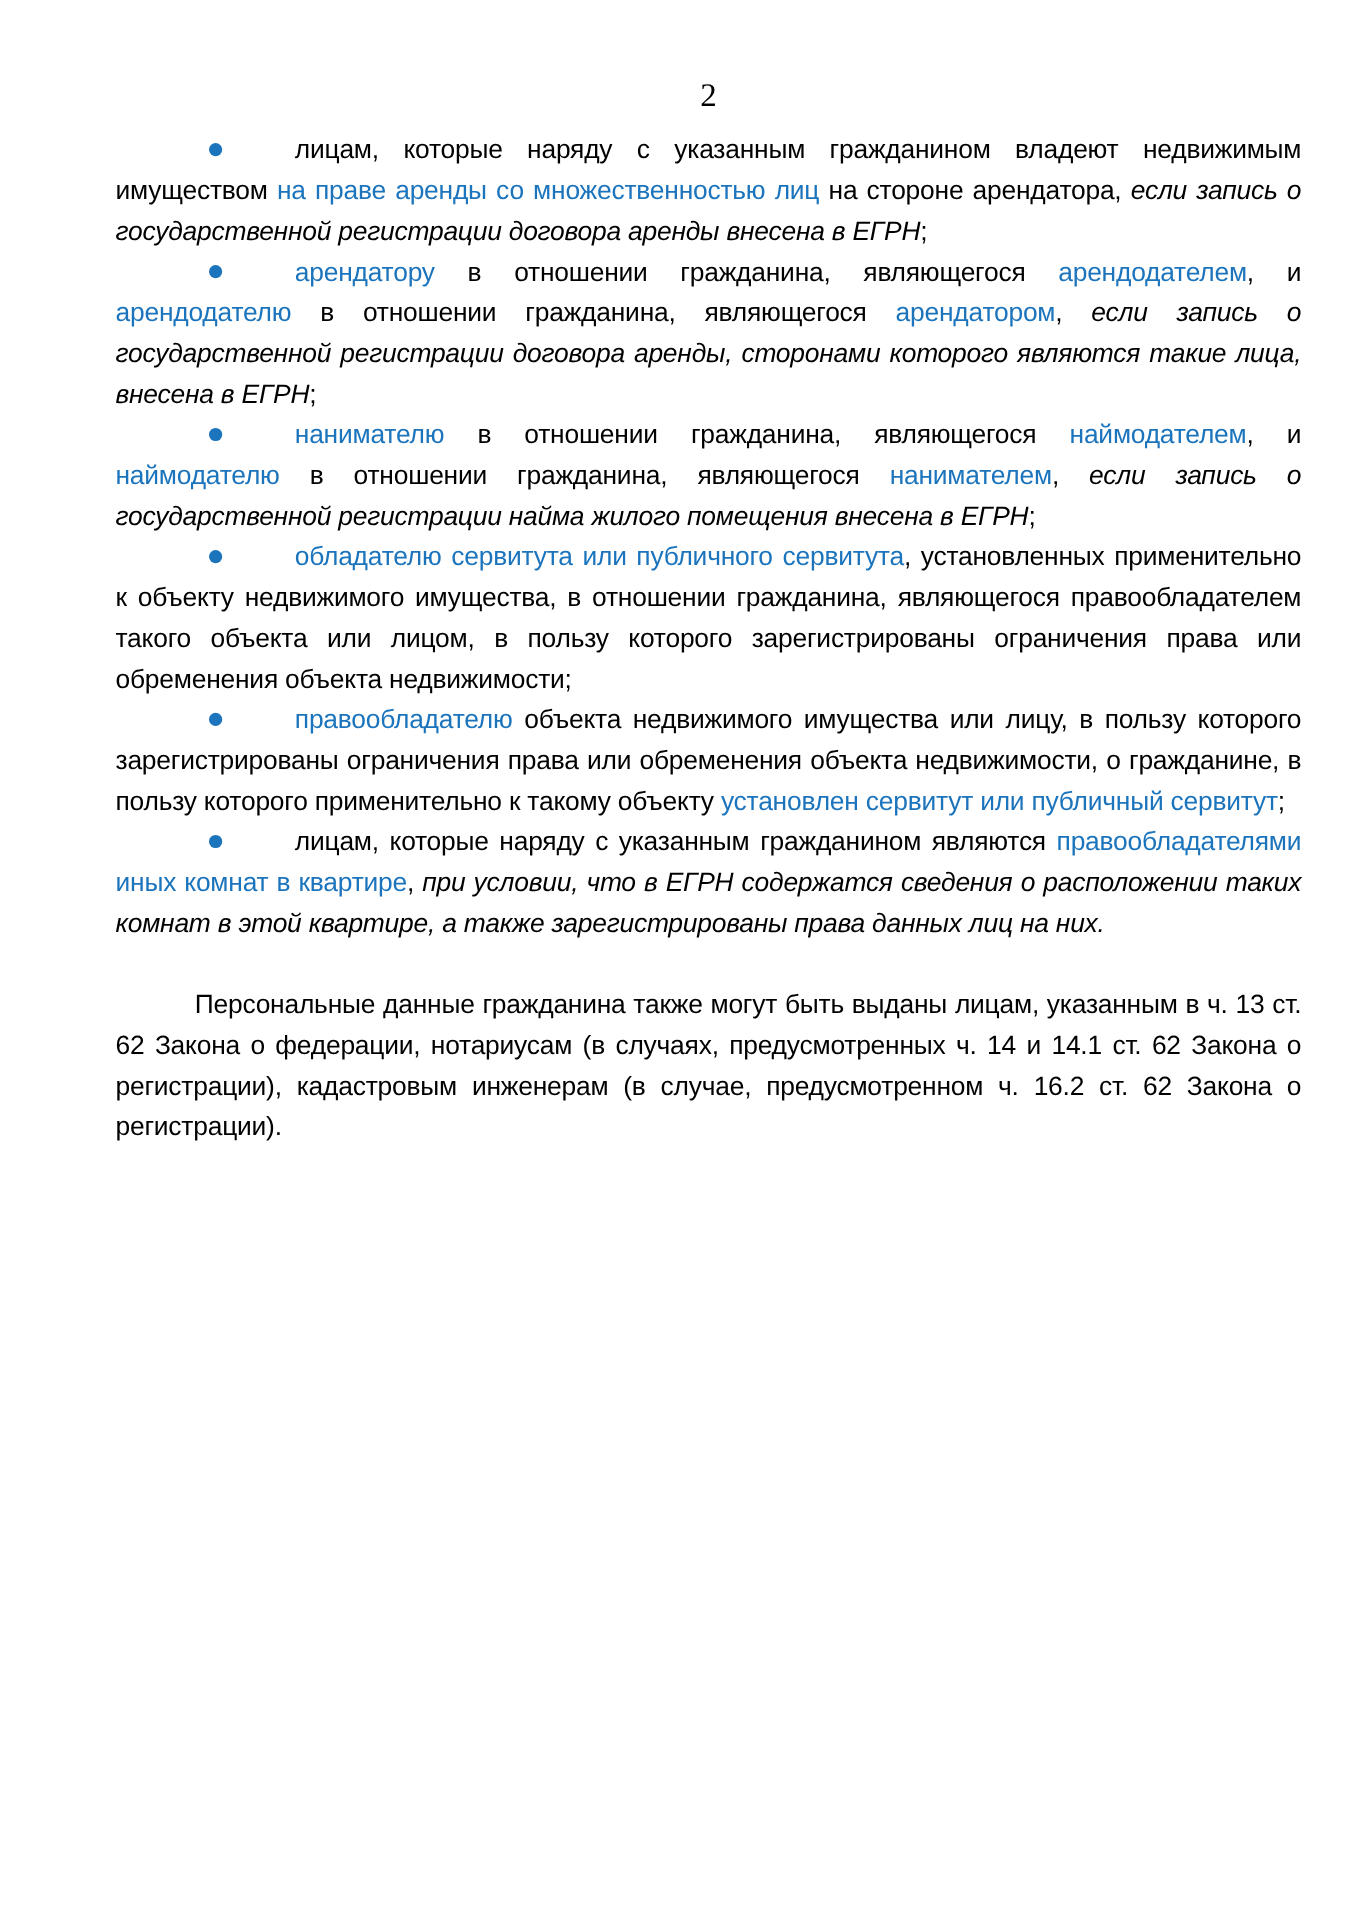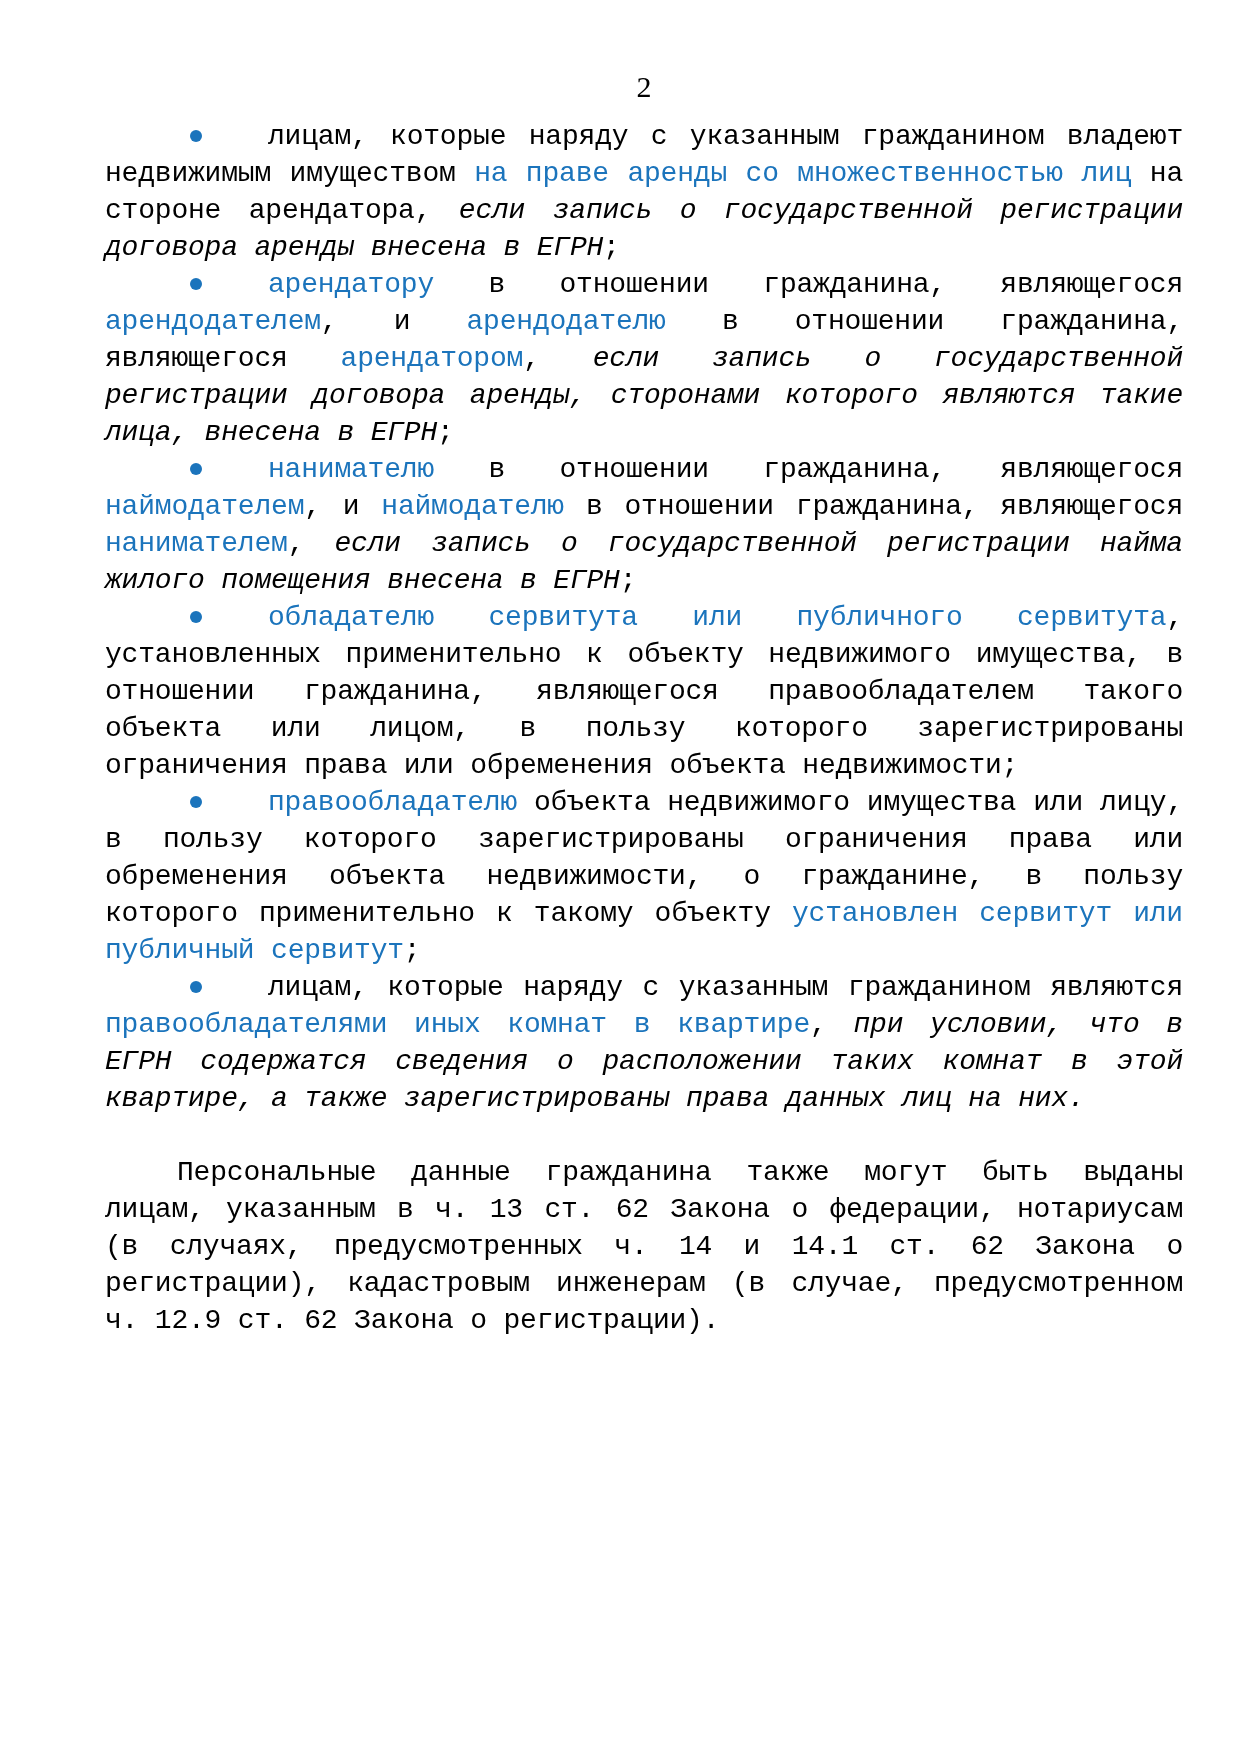--- a/index.html
+++ b/index.html
@@ -20,25 +20,24 @@
   .page-number {
     margin: 72px 58px 0 105px;
     text-align: center;
     font-family: "Liberation Serif", serif;
     font-size: 30px;
     line-height: 30px;
     color: var(--ink);
   }
   .doc-body {
     margin: 16px 58px 0 105px;
-    font-size: 28px;
+    font-size: 24px;
     line-height: 37px;
     text-align: justify;
     letter-spacing: -0.2px;
-    font-family: Liberation Mono, monospace;
   }
   .para { margin: 0; padding: 0; }
   .para.bullet { text-indent: 85px; }
   .para.plain  { text-indent: 72px; margin-top: 37px; }
   .marker {
     display: inline-block;
     width: 78px;
     text-indent: 0;
   }
   .dot {
@@ -56,15 +55,15 @@
 
 <div class="page">
   <div class="page-number">2</div>
   <div class="doc-body">
       <p class="para bullet"><span class="marker"><span class="dot"></span></span><span>лицам, которые наряду с указанным гражданином владеют недвижимым имуществом </span><span class="run-blue">на праве аренды со множественностью лиц</span><span> на стороне арендатора, </span><span class="run-italic">если запись о государственной регистрации договора аренды внесена в ЕГРН</span><span>;</span></p>
       <p class="para bullet"><span class="marker"><span class="dot"></span></span><span class="run-blue">арендатору</span><span> в отношении гражданина, являющегося </span><span class="run-blue">арендодателем</span><span>, и </span><span class="run-blue">арендодателю</span><span> в отношении гражданина, являющегося </span><span class="run-blue">арендатором</span><span>, </span><span class="run-italic">если запись о государственной регистрации договора аренды, сторонами которого являются такие лица, внесена в ЕГРН</span><span>;</span></p>
       <p class="para bullet"><span class="marker"><span class="dot"></span></span><span class="run-blue">нанимателю</span><span> в отношении гражданина, являющегося </span><span class="run-blue">наймодателем</span><span>, и </span><span class="run-blue">наймодателю</span><span> в отношении гражданина, являющегося </span><span class="run-blue">нанимателем</span><span>, </span><span class="run-italic">если запись о государственной регистрации найма жилого помещения внесена в ЕГРН</span><span>;</span></p>
       <p class="para bullet"><span class="marker"><span class="dot"></span></span><span class="run-blue">обладателю сервитута или публичного сервитута</span><span>, установленных применительно к объекту недвижимого имущества, в отношении гражданина, являющегося правообладателем такого объекта или лицом, в пользу которого зарегистрированы ограничения права или обременения объекта недвижимости;</span></p>
       <p class="para bullet"><span class="marker"><span class="dot"></span></span><span class="run-blue">правообладателю</span><span> объекта недвижимого имущества или лицу, в пользу которого зарегистрированы ограничения права или обременения объекта недвижимости, о гражданине, в пользу которого применительно к такому объекту </span><span class="run-blue">установлен сервитут или публичный сервитут</span><span>;</span></p>
       <p class="para bullet"><span class="marker"><span class="dot"></span></span><span>лицам, которые наряду с указанным гражданином являются </span><span class="run-blue">правообладателями иных комнат в квартире</span><span>, </span><span class="run-italic">при условии, что в ЕГРН содержатся сведения о расположении таких комнат в этой квартире, а также зарегистрированы права данных лиц на них.</span></p>
-      <p class="para plain"><span>Персональные данные гражданина также могут быть выданы лицам, указанным в ч. 13 ст. 62 Закона о федерации, нотариусам (в случаях, предусмотренных ч. 14 и 14.1 ст. 62 Закона о регистрации), кадастровым инженерам (в случае, предусмотренном ч. 12.9 ст. 62 Закона о регистрации).</span></p>
+      <p class="para plain"><span>Персональные данные гражданина также могут быть выданы лицам, указанным в ч. 13 ст. 62 Закона о федерации, нотариусам (в случаях, предусмотренных ч. 14 и 14.1 ст. 62 Закона о регистрации), кадастровым инженерам (в случае, предусмотренном ч. 16.2 ст. 62 Закона о регистрации).</span></p>
     </div>
 </div>
 
 </body></html>

